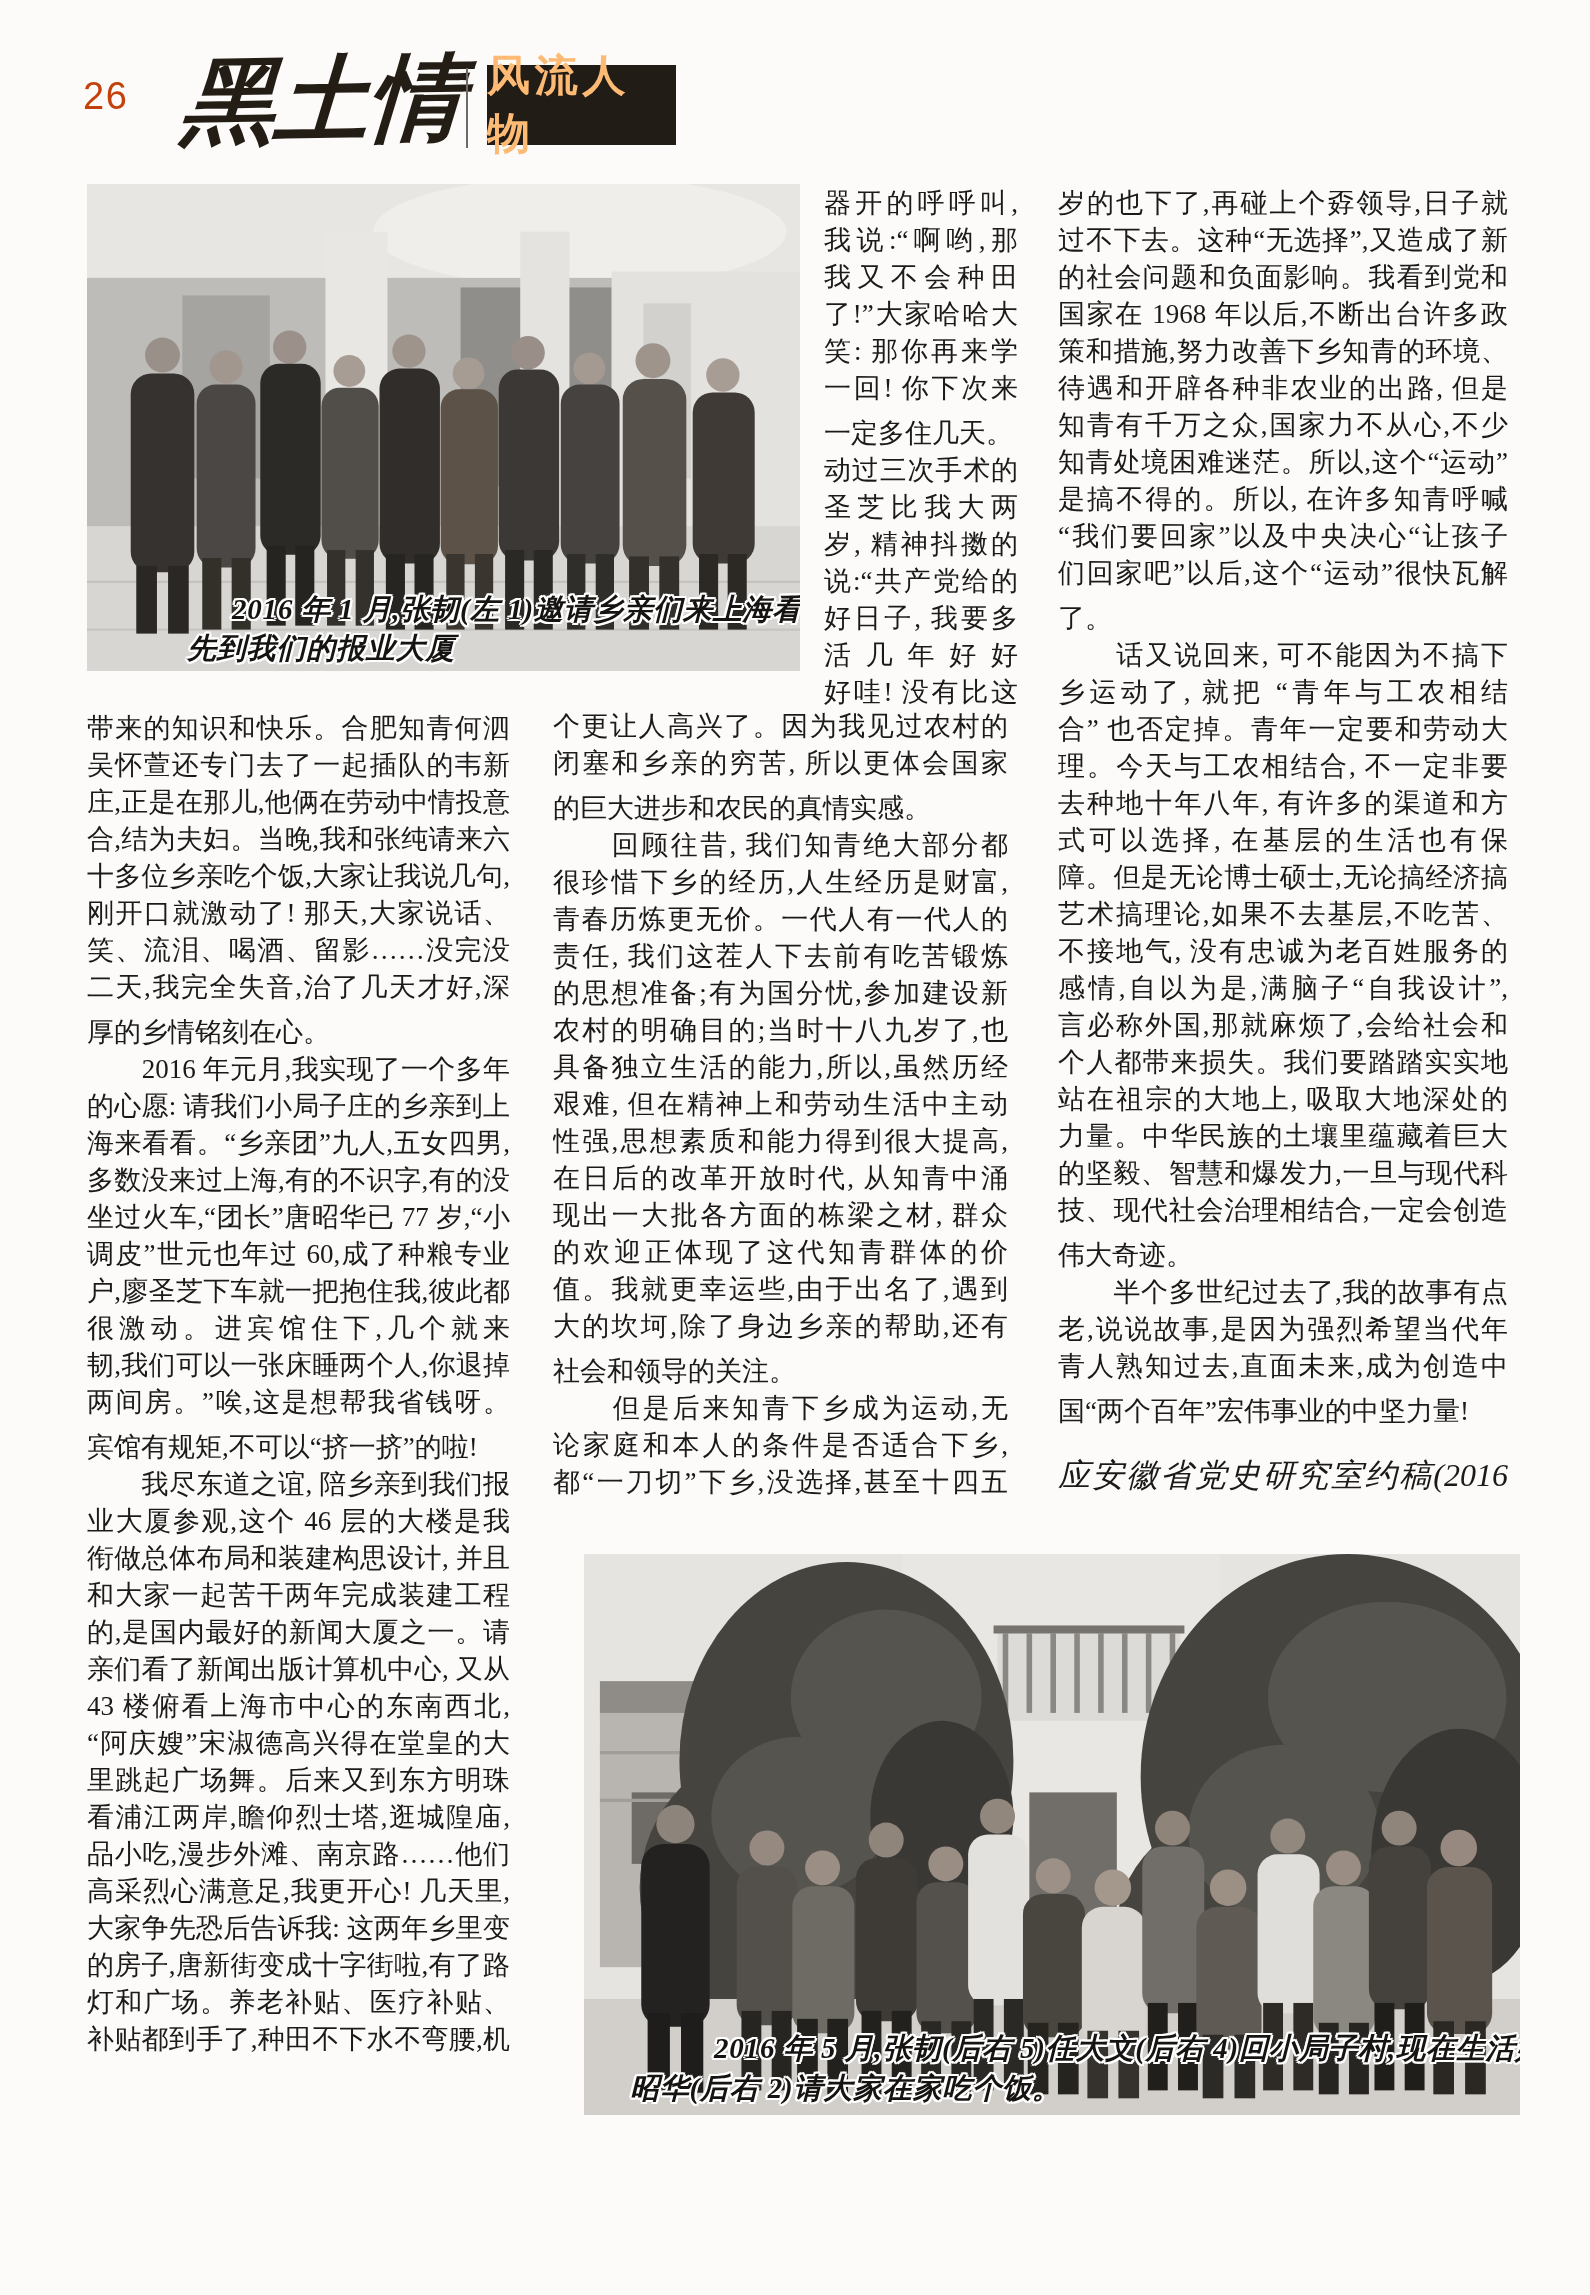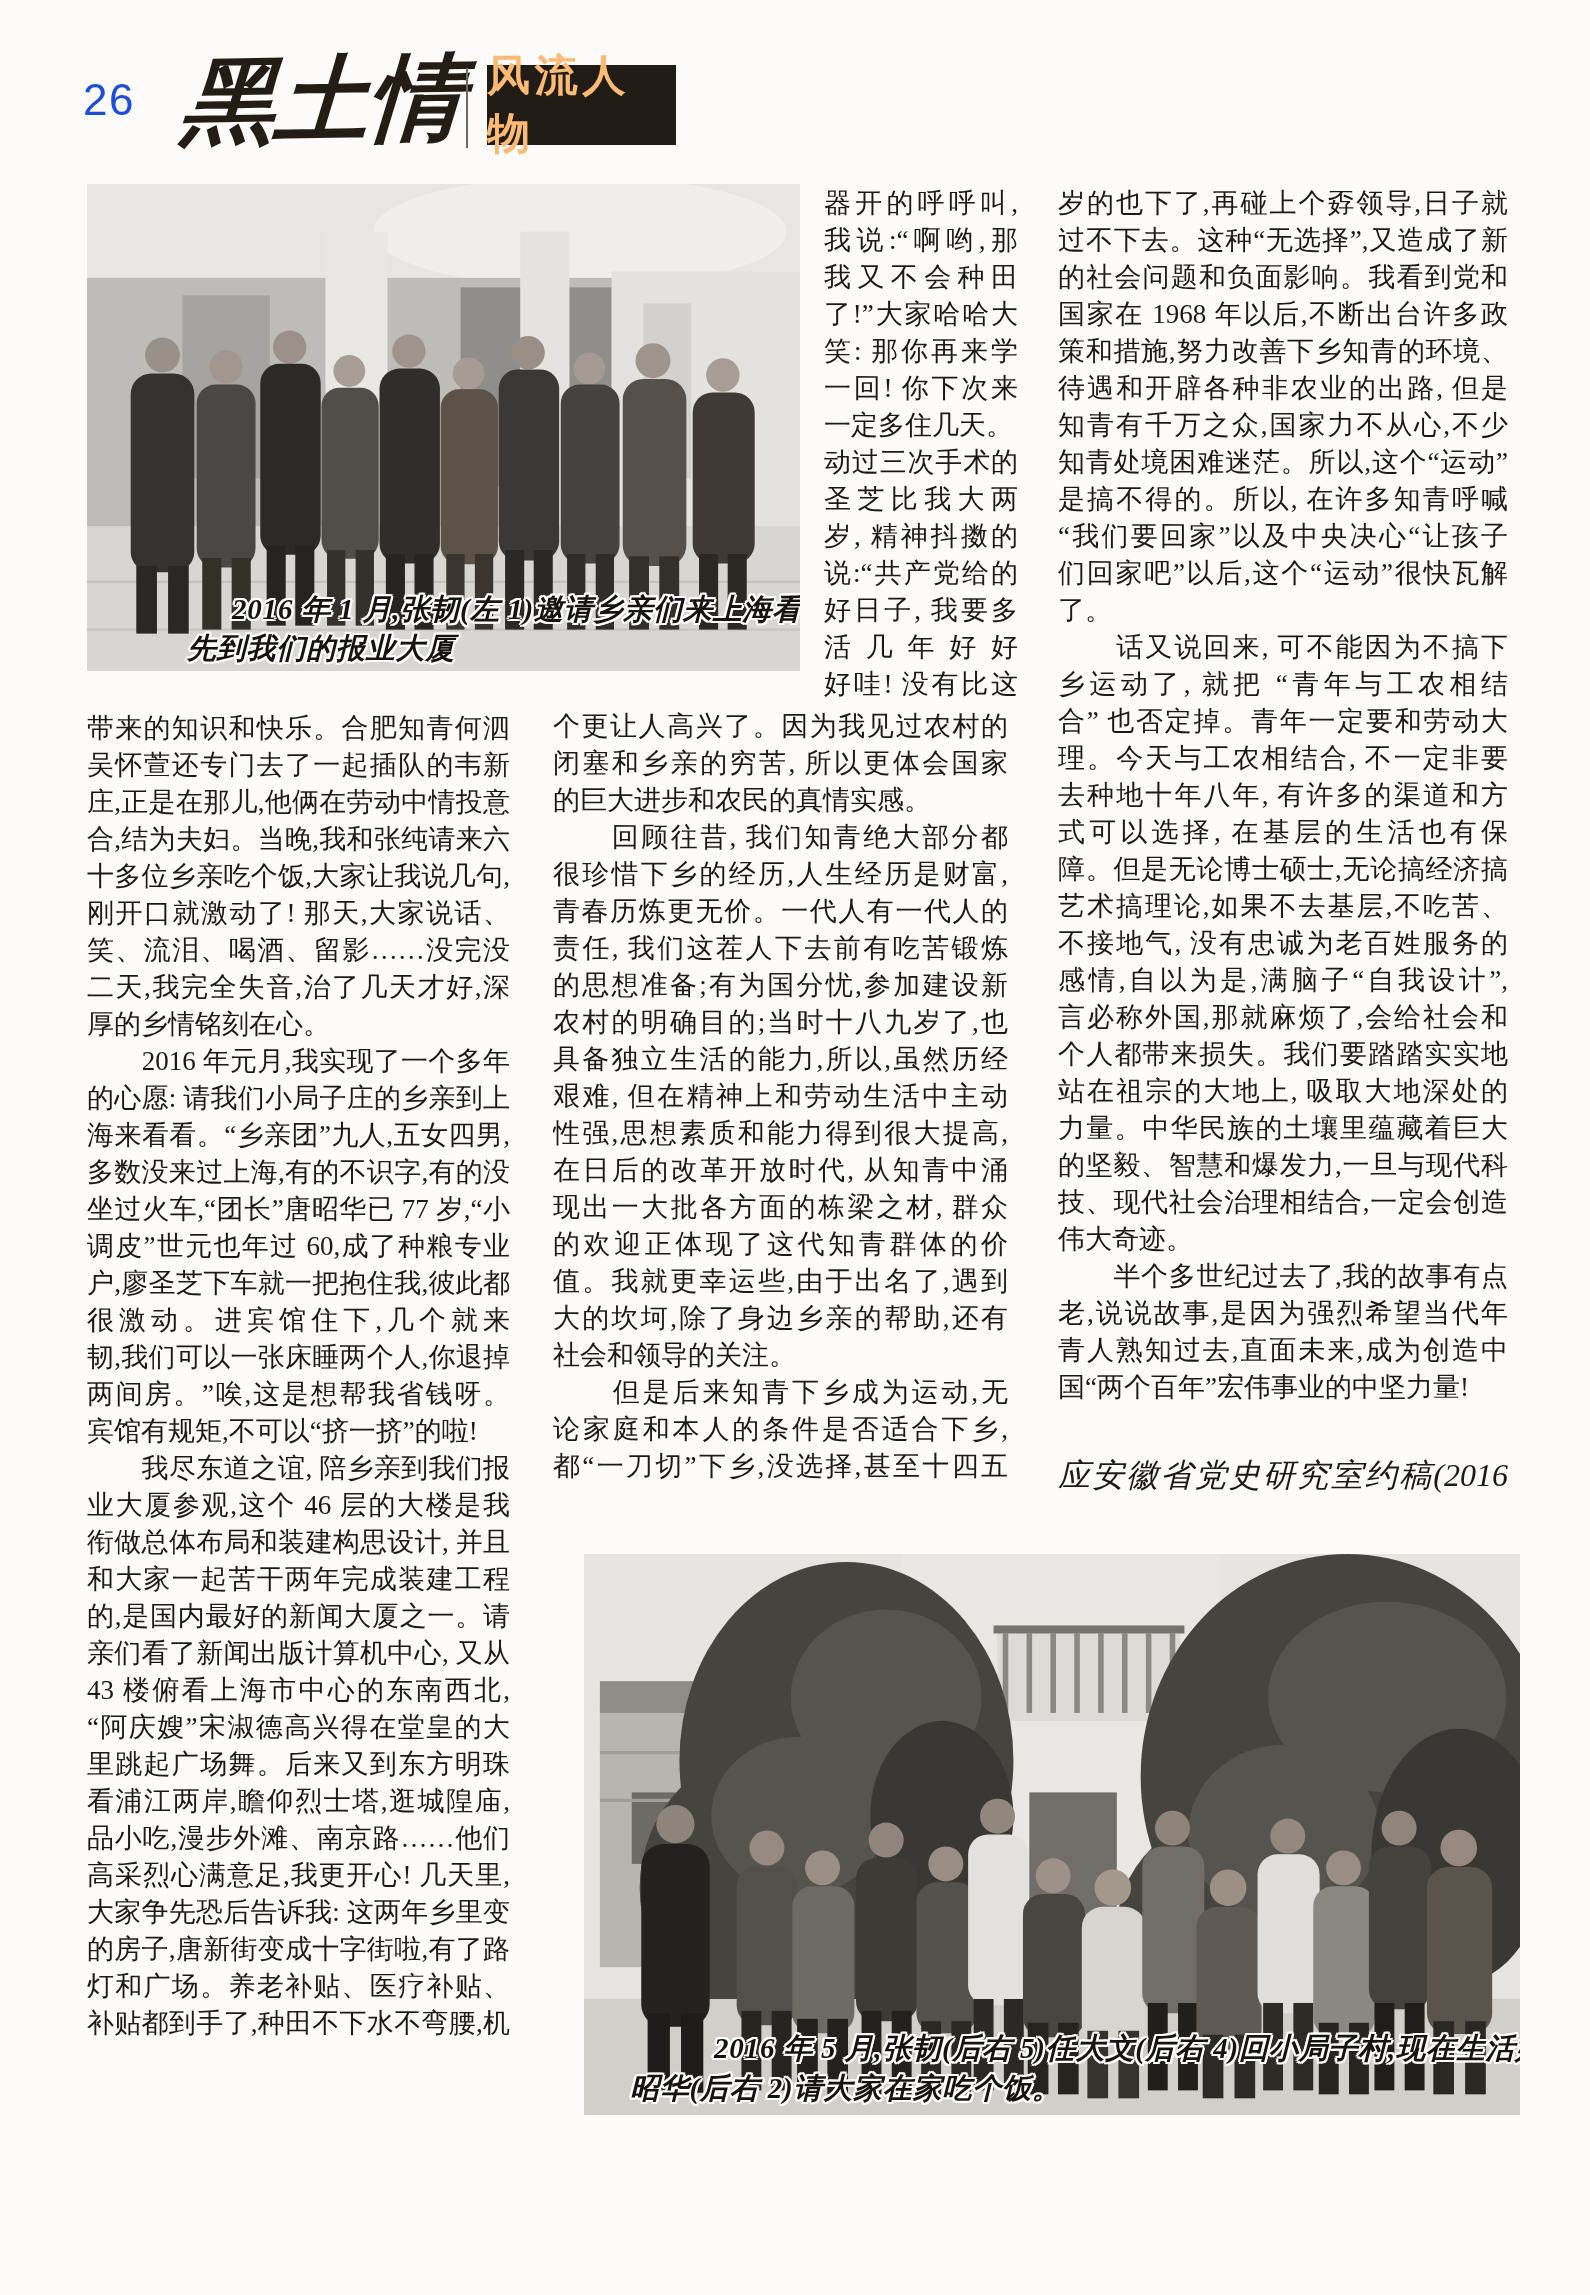--- a/index.html
+++ b/index.html
@@ -3,22 +3,22 @@
 <meta charset="utf-8">
 <style>
   html,body{margin:0;padding:0;background:#9a9a9a;}
   .page{
     position:relative;width:1590px;height:2295px;margin:0 auto;
     background:#fcfbf9;color:#1c1a18;overflow:hidden;
     font-family:"Liberation Serif","DejaVu Serif",serif;
   }
   
   .page-number{
-    position:absolute;left:83px;top:75px;font-size:44px;letter-spacing:1.6px;
-    font-family:"Liberation Sans","DejaVu Sans",sans-serif;color:#1d4ed8;
+    position:absolute;left:83px;top:75px;font-size:38px;letter-spacing:1.6px;
+    font-family:"Liberation Sans","DejaVu Sans",sans-serif;color:#c2410c;
   }
   .masthead{
     position:absolute;left:181px;top:41px;width:278px;height:119px;
     font-size:94px;font-weight:700;font-style:italic;color:#241d15;
     transform:skewX(-4deg) rotate(-1deg);line-height:119px;white-space:nowrap;
   }
   .header-divider{
     position:absolute;left:466px;top:68px;width:2.4px;height:80px;background:#6f6a64;
   }
   .section-box{
@@ -26,21 +26,21 @@
     background:#221c16;color:#fdba74;display:flex;align-items:center;justify-content:center;
     font-size:43px;font-weight:700;letter-spacing:4.8px;
   }
   
   .textcol{position:absolute;}
   .line{
     font-size:27px;line-height:37px;height:37px;white-space:nowrap;
     text-align:justify;text-align-last:justify;text-justify:inter-character;
     white-space:normal;overflow:hidden;color:#1c1a18;
   }
-  .line.para-end{text-align-last:left;}
+  .line.para-end{text-align-last:left;margin-top:8px;}
   .col1{left:87px;top:710px;width:423px;}
   .col2-narrow{left:824px;top:185px;width:194px;}
   .col2-full{left:553px;top:708px;width:455px;}
   .col3{left:1058px;top:185px;width:450px;}
   .byline{
     position:absolute;left:1058px;top:1457px;width:450px;
     font-style:italic;font-size:32px;
   }
   
   .photo{position:absolute;background:#cfcecb;overflow:hidden;}

